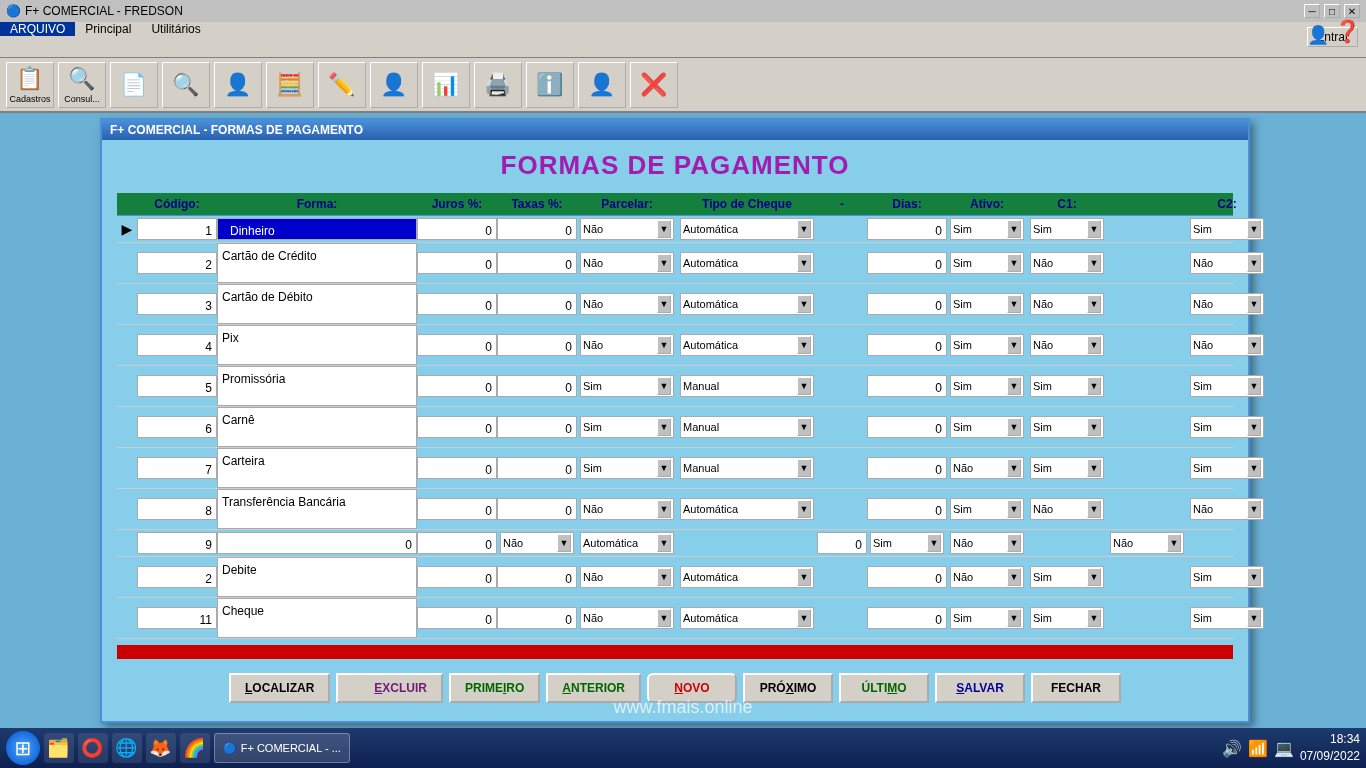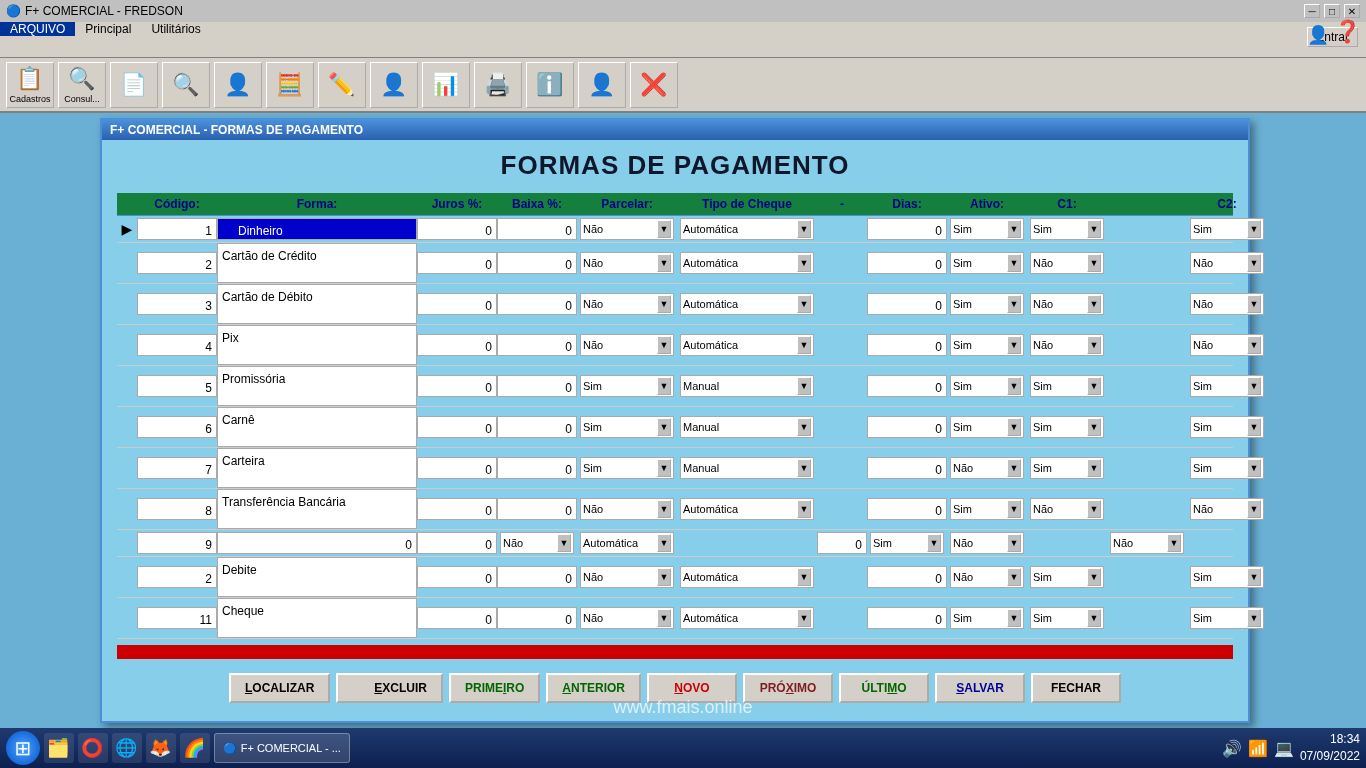--- a/index.html
+++ b/index.html
@@ -99,21 +99,21 @@
       align-items: center;
     }
     .dialog-body {
       padding: 10px 15px;
       background: #87ceeb;
     }
     .dialog-heading {
       text-align: center;
       font-size: 26px;
       font-weight: bold;
-      color: #0f172a;
+      color: #a21caf;
       margin-bottom: 12px;
       letter-spacing: 1px;
     }
 
     .grid-header {
       display: grid;
       grid-template-columns: 20px 80px 200px 80px 80px 100px 140px 50px 80px 80px 80px 80px 80px 80px;
       background: #15803d;
       font-size: 12px;
       font-weight: bold;
@@ -154,21 +154,21 @@
       text-align: right;
       padding-right: 4px;
     }
     .grid-cell.selected-input {
       background: #0000cc;
       color: white;
       border: 1px solid #aaa;
       height: 22px;
       line-height: 22px;
       text-align: left;
-      padding-left: 20px;
+      padding-left: 12px;
     }
     .grid-cell-dropdown {
       display: flex;
       align-items: center;
       justify-content: space-between;
       background: white;
       border: 1px solid #aaa;
       height: 22px;
       padding: 0 2px;
       font-size: 11px;
@@ -388,21 +388,21 @@
       <span>F+ COMERCIAL - FORMAS DE PAGAMENTO</span>
     </div>
     <div class="dialog-body">
       <div class="dialog-heading">FORMAS DE PAGAMENTO</div>
 
       <div class="grid-header">
         <div class="grid-header-cell"></div>
         <div class="grid-header-cell">Código:</div>
         <div class="grid-header-cell">Forma:</div>
         <div class="grid-header-cell">Juros %:</div>
-        <div class="grid-header-cell">Baixa %:</div>
+        <div class="grid-header-cell">Taxas %:</div>
         <div class="grid-header-cell">Parcelar:</div>
         <div class="grid-header-cell">Tipo de Cheque</div>
         <div class="grid-header-cell">-</div>
         <div class="grid-header-cell">Dias:</div>
         <div class="grid-header-cell">Ativo:</div>
         <div class="grid-header-cell">C1:</div>
         <div class="grid-header-cell"></div>
         <div class="grid-header-cell">C2:</div>
         <div class="grid-header-cell"></div>
       </div>
@@ -857,25 +857,25 @@
         </div>
       </div>
       <div class="grid-cell"></div>
     </div>
         </div>
 
       <div class="red-bar"></div>
 
       <div class="button-row">
         <button class="action-btn"><span class="ul">L</span>OCALIZAR</button>
-        <button class="action-btn" style="color:#000000;padding-left:36px;"><span class="ul">E</span>XCLUIR</button>
+        <button class="action-btn" style="color:#701a75;padding-left:36px;"><span class="ul">E</span>XCLUIR</button>
         <button class="action-btn" style="color:#006600;">PRIME<span class="ul">I</span>RO</button>
         <button class="action-btn" style="color:#006600;"><span class="ul">A</span>NTERIOR</button>
-        <button class="action-btn" style="color:#cc0000;"><span class="ul">N</span>OVO</button>
-        <button class="action-btn" style="color:#7f1d1d;">PRÓ<span class="ul">X</span>IMO</button>
+        <button class="action-btn" style="color:#cc0000;border-radius:6px;"><span class="ul">N</span>OVO</button>
+        <button class="action-btn" style="color:#000000;">PRÓ<span class="ul">X</span>IMO</button>
         <button class="action-btn" style="color:#006600;">ÚLTI<span class="ul">M</span>O</button>
         <button class="action-btn" style="color:#000099;"><span class="ul">S</span>ALVAR</button>
         <button class="action-btn">FECHAR</button>
       </div>
     </div>
   </div>
 
 </div>
 
 <div class="website-text">www.fmais.online</div>

